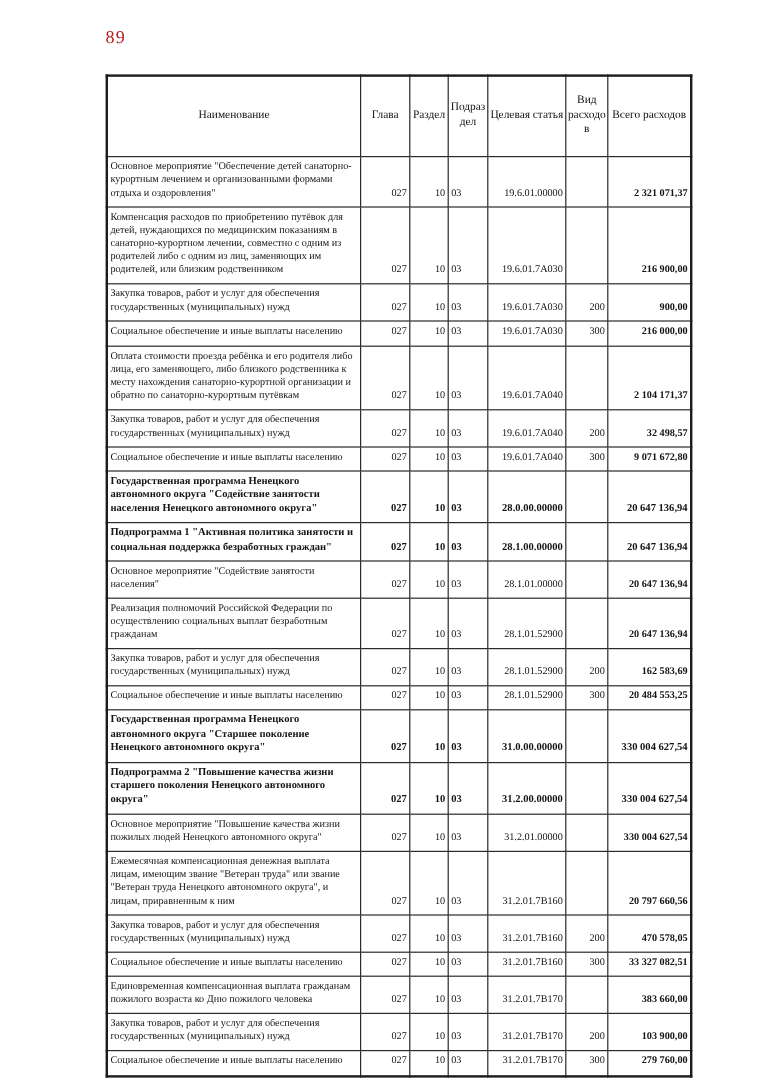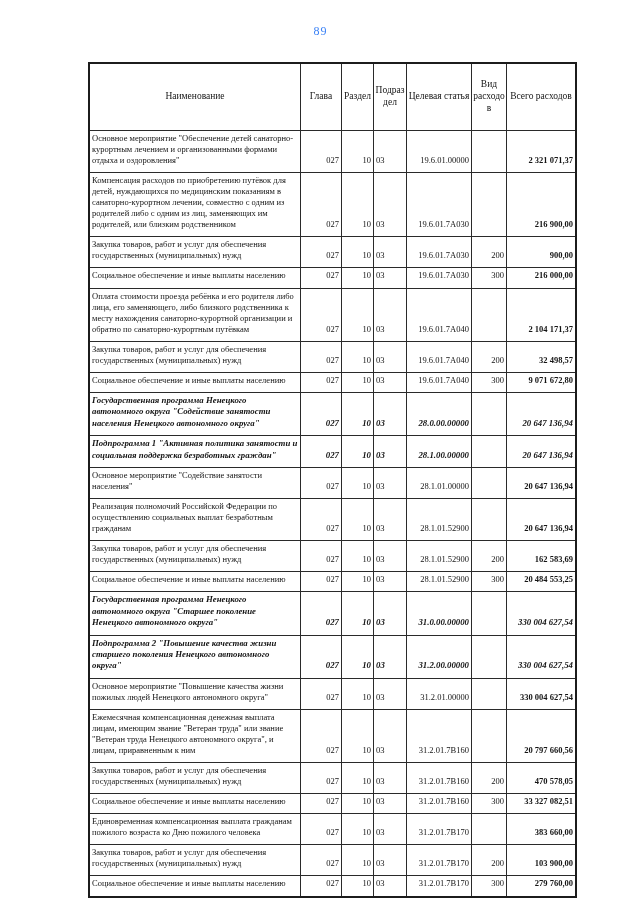--- a/index.html
+++ b/index.html
@@ -4,21 +4,21 @@
 <style>
   html,body{margin:0;padding:0;}
   body{
     width:640px;height:905px;background:#ffffff;
     font-family:"Liberation Serif","DejaVu Serif",serif;
     color:#1a1a1a;position:relative;overflow:hidden;
   }
   .page{position:absolute;inset:0;background:#fff;}
   .page-number{
     position:absolute;top:24px;left:88px;width:465px;
-    text-align:center;font-size:12px;letter-spacing:1px;color:#3b82f6;
+    font-size:15px;letter-spacing:1px;color:#b91c1c;
   }
   table.budget{
     position:absolute;top:62px;left:88px;width:465px;
     border-collapse:collapse;table-layout:fixed;
     border:2px solid #1c1c1c;
     font-size:8.5px;line-height:1.3;color:#141414;
   }
   .budget th,.budget td{
     border:1px solid #2a2a2a;
     padding:2px 2px 6px 2px;
@@ -29,21 +29,21 @@
     font-weight:normal;font-size:9.5px;line-height:1.25;
     overflow-wrap:break-word;word-wrap:break-word;padding:2px 1px;
   }
   .col-name{width:208px;text-align:left;vertical-align:top;padding-left:2px;margin-left:24px;}
   .col-glava{width:38px;text-align:right;vertical-align:bottom;padding-right:4px;padding-bottom:3px;}
   .col-razdel{width:29px;text-align:right;vertical-align:bottom;padding-right:7px;padding-bottom:3px;margin-left:44px;}
   .col-podrazdel{width:30px;text-align:left;vertical-align:bottom;padding-right:8px;padding-bottom:3px;}
   .col-target{width:62px;text-align:right;vertical-align:bottom;padding-right:2px;padding-bottom:3px;}
   .col-vid{width:32px;text-align:right;vertical-align:bottom;padding-right:5px;padding-bottom:3px;margin-left:27px;}
   .col-total{width:66px;text-align:right;vertical-align:bottom;padding-right:3px;padding-bottom:3px;font-weight:bold;}
-  tr.bold td{font-weight:bold;font-size:8.8px;font-style:italic;}
+  tr.bold td{font-weight:bold;font-size:8.8px;}
 </style>
 </head>
 <body>
 
 <div class="page">
   <div class="page-number">89</div>
 
   <table class="budget">
     <thead>
       <tr>

